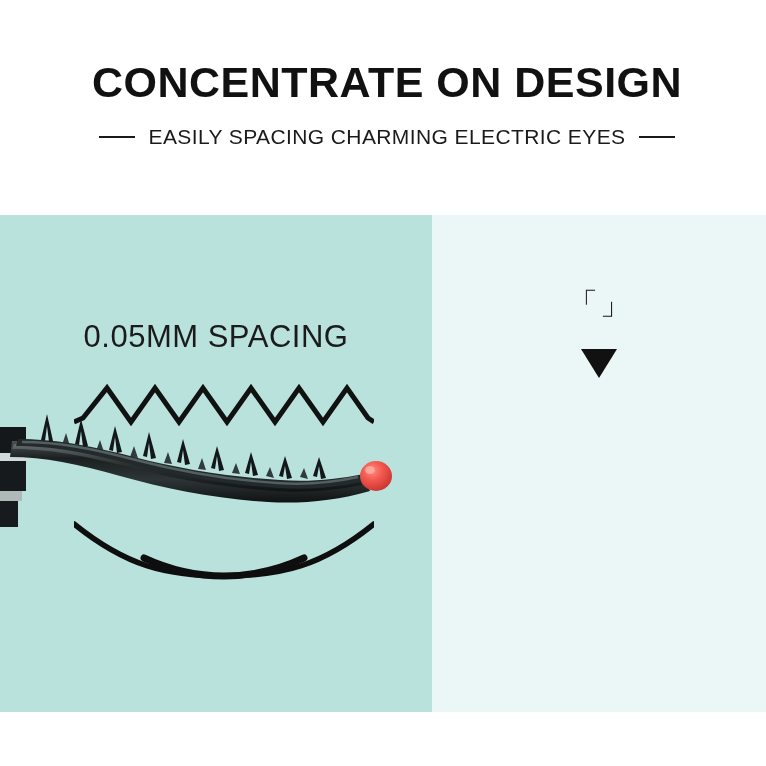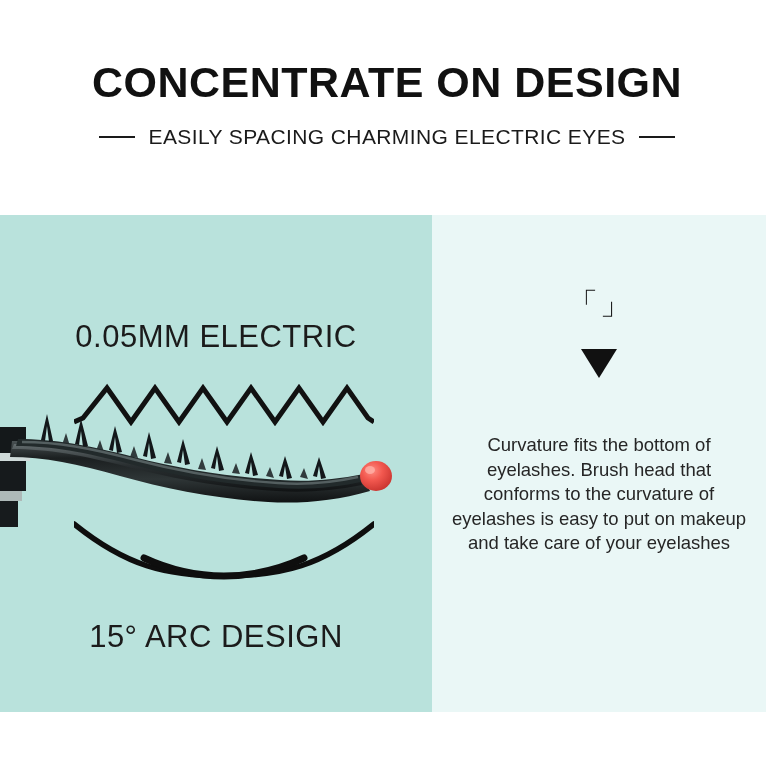--- a/index.html
+++ b/index.html
@@ -201,21 +201,21 @@
     <span class="subline">EASILY SPACING CHARMING ELECTRIC EYES</span>
     <span class="sub-dash"></span>
   </div>
 
 </div>
 
 <div class="panels">
 
   <div class="panel-left">
 
-    <div class="spacing-label">0.05MM ELECTRIC</div>
+    <div class="spacing-label">0.05MM SPACING</div>
 
     <svg class="zigzag" viewBox="0 0 300 48" preserveAspectRatio="none">
       <polyline points="0,44 9,40 33,10 57,44 81,10 105,44 129,10 153,44 177,10 201,44 225,10 249,44 273,10 294,40 300,44" fill="none" stroke="#111111" stroke-width="5" stroke-linejoin="miter" stroke-linecap="butt"></polyline>
     </svg>
 
     <svg class="brush-photo" viewBox="0 0 430 120" preserveAspectRatio="none">
       <defs>
         <linearGradient id="gBody" x1="0" y1="0" x2="0" y2="1">
           <stop offset="0%" stop-color="#4a5254"></stop>
           <stop offset="28%" stop-color="#1b1f20"></stop>
@@ -289,32 +289,30 @@
 
       <ellipse cx="398" cy="65" rx="16" ry="15" fill="url(#gTip)"></ellipse>
       <ellipse cx="392" cy="59" rx="5" ry="4" fill="#ffb4ab" opacity="0.75"></ellipse>
     </svg>
 
     <svg class="arc-curve" viewBox="0 0 300 62" preserveAspectRatio="none">
       <path d="M0,4 C52,46 92,56 150,56 C208,56 248,46 300,4" fill="none" stroke="#0e0e0e" stroke-width="5.5" stroke-linecap="round"></path>
       <path d="M70,38 C100,52 128,56 150,56 C172,56 200,52 230,38" fill="none" stroke="#0e0e0e" stroke-width="7" stroke-linecap="round"></path>
     </svg>
 
-    <div class="arc-label">15° ARC DESIGN</div>
 
   </div>
 
   <div class="panel-right">
 
     <div class="rp-title-row">
       <span class="rp-bracket open">「</span>
       <span class="rp-bracket close">」</span>
     </div>
 
     <div class="rp-triangle">
       <span class="tri-shape"></span>
     </div>
 
-    <div class="rp-body">Curvature fits the bottom of eyelashes. Brush head that conforms to the curvature of eyelashes is easy to put on makeup and take care of your eyelashes</div>
 
   </div>
 
 </div>
 
 </body></html>

